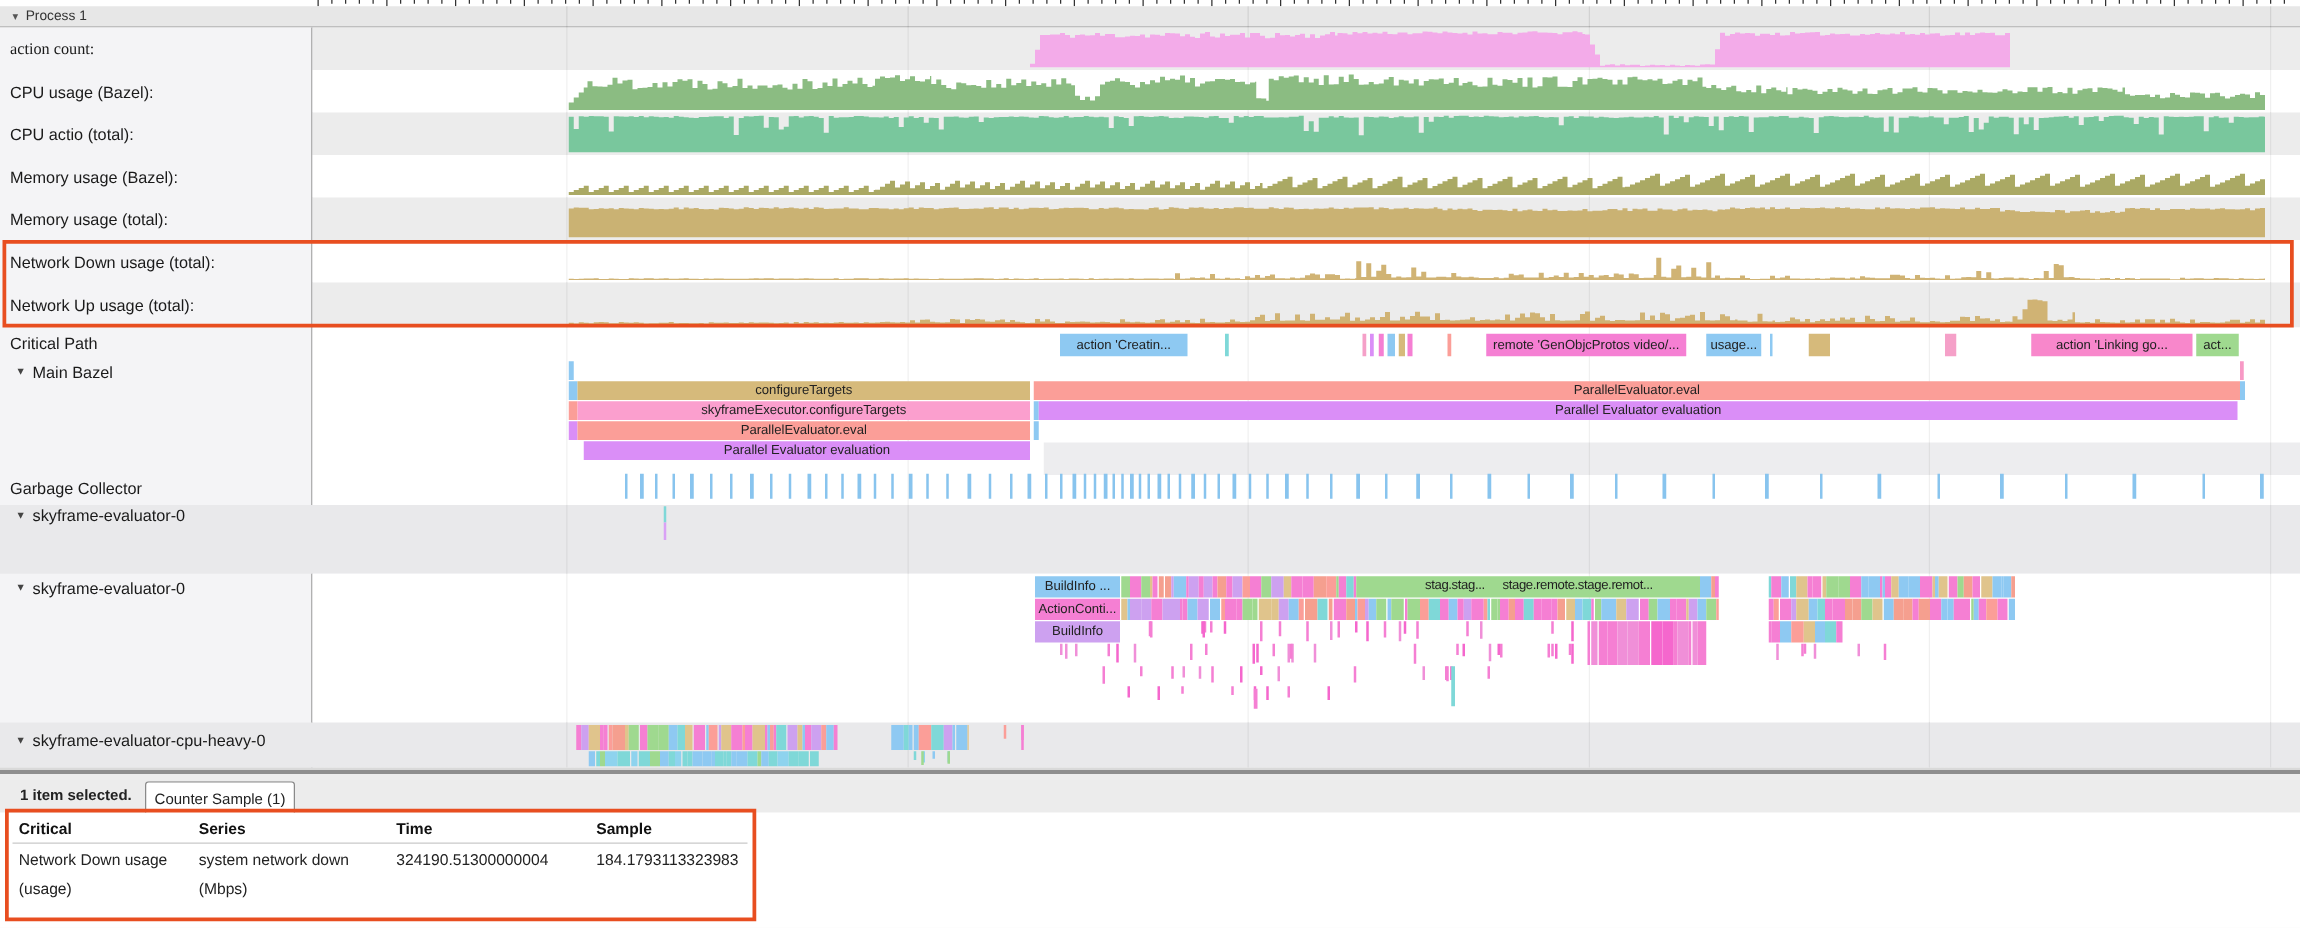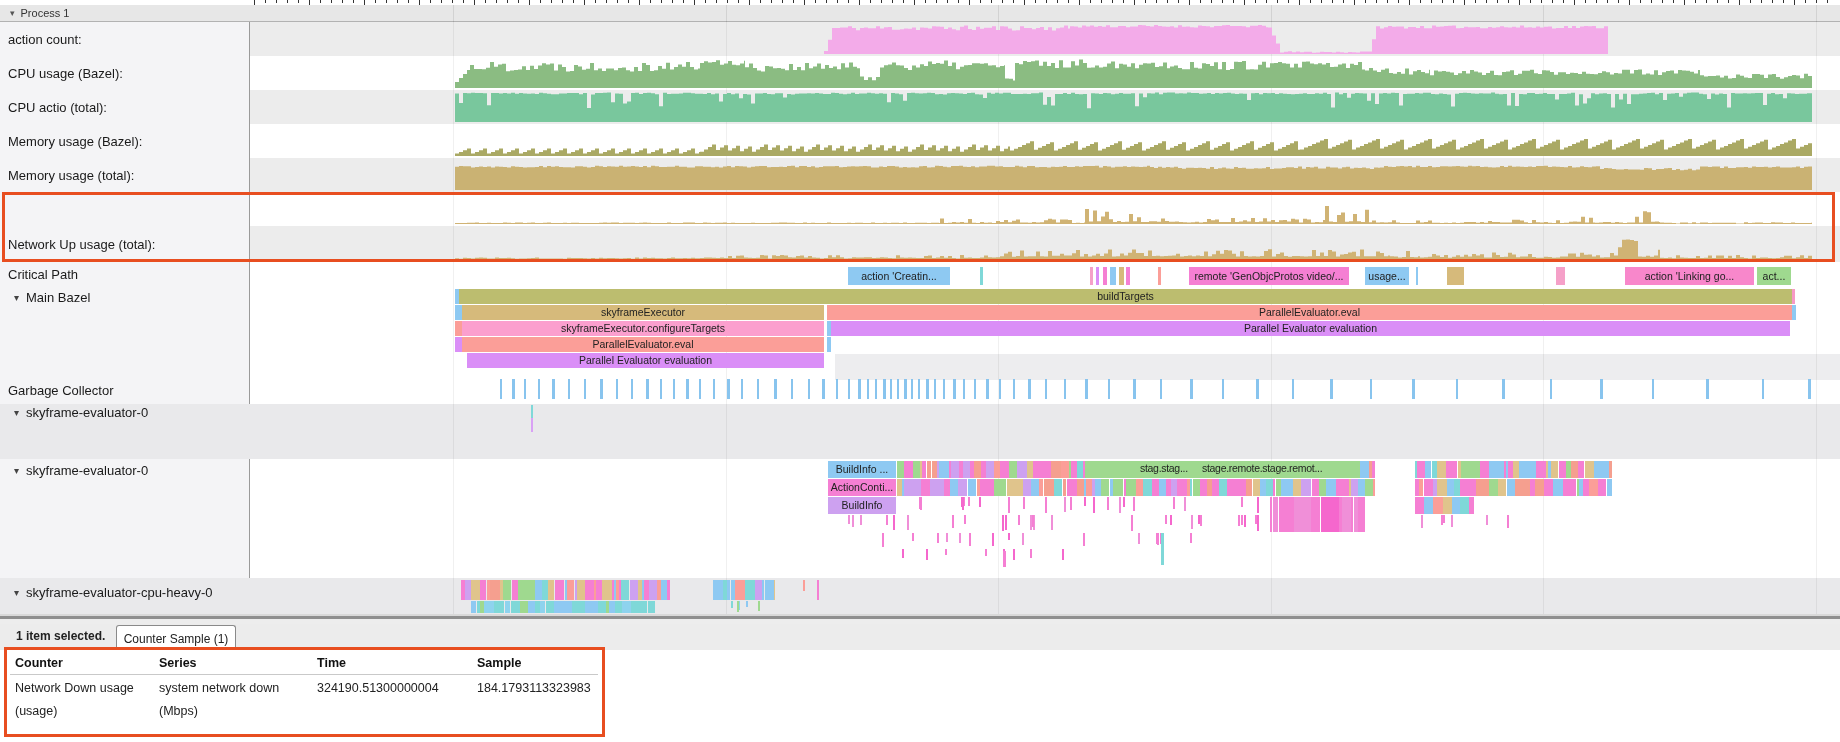--- a/index.html
+++ b/index.html
@@ -244,24 +244,23 @@
       <div class="slice cpslice abs" style="left: 1126px; top: 267px; width: 4px; height: 18px; background: rgb(245, 127, 211);"></div>
       <div class="slice cpslice abs" style="left: 1158px; top: 267px; width: 3px; height: 18px; background: rgb(251, 158, 152);"></div>
       <div class="slice cpslice abs" style="left: 1189px; top: 267px; width: 160px; height: 18px; background: rgb(245, 127, 211);">remote 'GenObjcProtos video/...</div>
       <div class="slice cpslice abs" style="left: 1365px; top: 267px; width: 44px; height: 18px; background: rgb(142, 201, 242);">usage...</div>
       <div class="slice cpslice abs" style="left: 1416px; top: 267px; width: 2px; height: 18px; background: rgb(142, 201, 242);"></div>
       <div class="slice cpslice abs" style="left: 1447px; top: 267px; width: 17px; height: 18px; background: rgb(214, 186, 123);"></div>
       <div class="slice cpslice abs" style="left: 1556px; top: 267px; width: 9px; height: 18px; background: rgb(245, 160, 200);"></div>
       <div class="slice cpslice abs" style="left: 1625px; top: 267px; width: 129px; height: 18px; background: rgb(248, 135, 203);">action 'Linking go...</div>
       <div class="slice cpslice abs" style="left: 1757px; top: 267px; width: 34px; height: 18px; background: rgb(159, 217, 143);">act...</div>
       <div class="slice abs" style="left: 455px; top: 289px; width: 4px; height: 15px; background: rgb(142, 201, 242);"></div>
-      <div class="slice abs" style="left: 459px; top: 289px; width: 1333px; height: 15px; background: rgb(188, 189, 111);">buildTargets</div>
       <div class="slice abs" style="left: 1792px; top: 289px; width: 3px; height: 15px; background: rgb(247, 153, 197);"></div>
       <div class="slice abs" style="left: 455px; top: 305px; width: 7px; height: 15px; background: rgb(142, 201, 242);"></div>
-      <div class="slice abs" style="left: 462px; top: 305px; width: 362px; height: 15px; background: rgb(214, 186, 123);">skyframeExecutor</div>
+      <div class="slice abs" style="left: 462px; top: 305px; width: 362px; height: 15px; background: rgb(214, 186, 123);">configureTargets</div>
       <div class="slice abs" style="left: 827px; top: 305px; width: 965px; height: 15px; background: rgb(251, 158, 152);">ParallelEvaluator.eval</div>
       <div class="slice abs" style="left: 1792px; top: 305px; width: 4px; height: 15px; background: rgb(142, 201, 242);"></div>
       <div class="slice abs" style="left: 455px; top: 321px; width: 7px; height: 15px; background: rgb(251, 158, 152);"></div>
       <div class="slice abs" style="left: 462px; top: 321px; width: 362px; height: 15px; background: rgb(251, 159, 206);">skyframeExecutor.configureTargets</div>
       <div class="slice abs" style="left: 827px; top: 321px; width: 4px; height: 15px; background: rgb(142, 201, 242);"></div>
       <div class="slice abs" style="left: 831px; top: 321px; width: 959px; height: 15px; background: rgb(218, 142, 247);">Parallel Evaluator evaluation</div>
       <div class="slice abs" style="left: 455px; top: 337px; width: 7px; height: 15px; background: rgb(218, 142, 247);"></div>
       <div class="slice abs" style="left: 462px; top: 337px; width: 362px; height: 15px; background: rgb(251, 158, 152);">ParallelEvaluator.eval</div>
       <div class="slice abs" style="left: 827px; top: 337px; width: 4px; height: 15px; background: rgb(142, 201, 242);"></div>
       <div class="slice abs" style="left: 467px; top: 353px; width: 357px; height: 15px; background: rgb(218, 142, 247);">Parallel Evaluator evaluation</div>
@@ -692,51 +691,54 @@
       <div class=" abs" style="left: 737px; top: 601px; width: 2px; height: 11px; background: rgb(159, 217, 143);"></div>
       <div class=" abs" style="left: 803px; top: 580px; width: 2px; height: 11px; background: rgb(251, 158, 152);"></div>
       <div class=" abs" style="left: 817px; top: 580px; width: 2px; height: 12px; background: rgb(245, 127, 211);"></div>
       <div class=" abs" style="left: 817px; top: 580px; width: 2px; height: 20px; background: rgb(245, 127, 211);"></div>
     </div>
   <div id="divider"></div>
   <div id="panel">
     <span id="status">1 item selected.</span>
     <div id="tab">Counter Sample (1)</div>
     <div class="tablearea">
-        <div class="th" style="left: 15px; top: 6px;">Counter</div>
+        <div class="th" style="left: 15px; top: 6px;">Critical</div>
         <div class="th" style="left: 159px; top: 6px;">Series</div>
         <div class="th" style="left: 317px; top: 6px;">Time</div>
         <div class="th" style="left: 477px; top: 6px;">Sample</div>
         <div class="abs" style="left: 10px; top: 24px; width: 588px; height: 1px; background: rgb(201, 201, 201);"></div>
         <div class="td" style="left: 15px; top: 31px;">Network Down usage</div>
         <div class="td" style="left: 15px; top: 54px;">(usage)</div>
         <div class="td" style="left: 159px; top: 31px;">system network down</div>
         <div class="td" style="left: 159px; top: 54px;">(Mbps)</div>
         <div class="td" style="left: 317px; top: 31px;">324190.51300000004</div>
         <div class="td" style="left: 477px; top: 31px;">184.1793113323983</div>
       </div>
   </div>
   <div id="hl-layer" class="abs" style="left:0;top:0;width:1840px;height:742px;pointer-events:none;">
       <div class="hl abs" style="left: 2px; top: 192px; width: 1833px; height: 70px;"></div>
       <div class="hl abs" style="left: 4px; top: 647px; width: 601px; height: 90px;"></div>
     </div>
-<div class="rowlabel" style="top: 22px; height: 34px;">
+<div class="rowlabel" style="top: 22px; height: 34px; font-family: Liberation Serif, serif;">
       <span>action count:</span>
     </div>
     <div class="rowlabel" style="top: 56px; height: 34px;">
       <span>CPU usage (Bazel):</span>
     </div>
     <div class="rowlabel" style="top: 90px; height: 34px;">
       <span>CPU actio (total):</span>
     </div>
     <div class="rowlabel" style="top: 124px; height: 34px;">
       <span>Memory usage (Bazel):</span>
     </div>
     <div class="rowlabel" style="top: 158px; height: 34px;">
       <span>Memory usage (total):</span>
+    </div>
+    <div class="rowlabel" style="top: 192px; height: 34px;">
+      <span>Network Down usage (total):</span>
     </div>
     <div class="rowlabel" style="top: 226px; height: 36px;">
       <span>Network Up usage (total):</span>
     </div>
     <div class="rowlabel" style="top: 262px; height: 24px;">
       <span>Critical Path</span>
     </div>
     <div class="rowlabel" style="top: 285px; height: 24px;">
       <span class="arr">▾</span>
       <span>Main Bazel</span>

